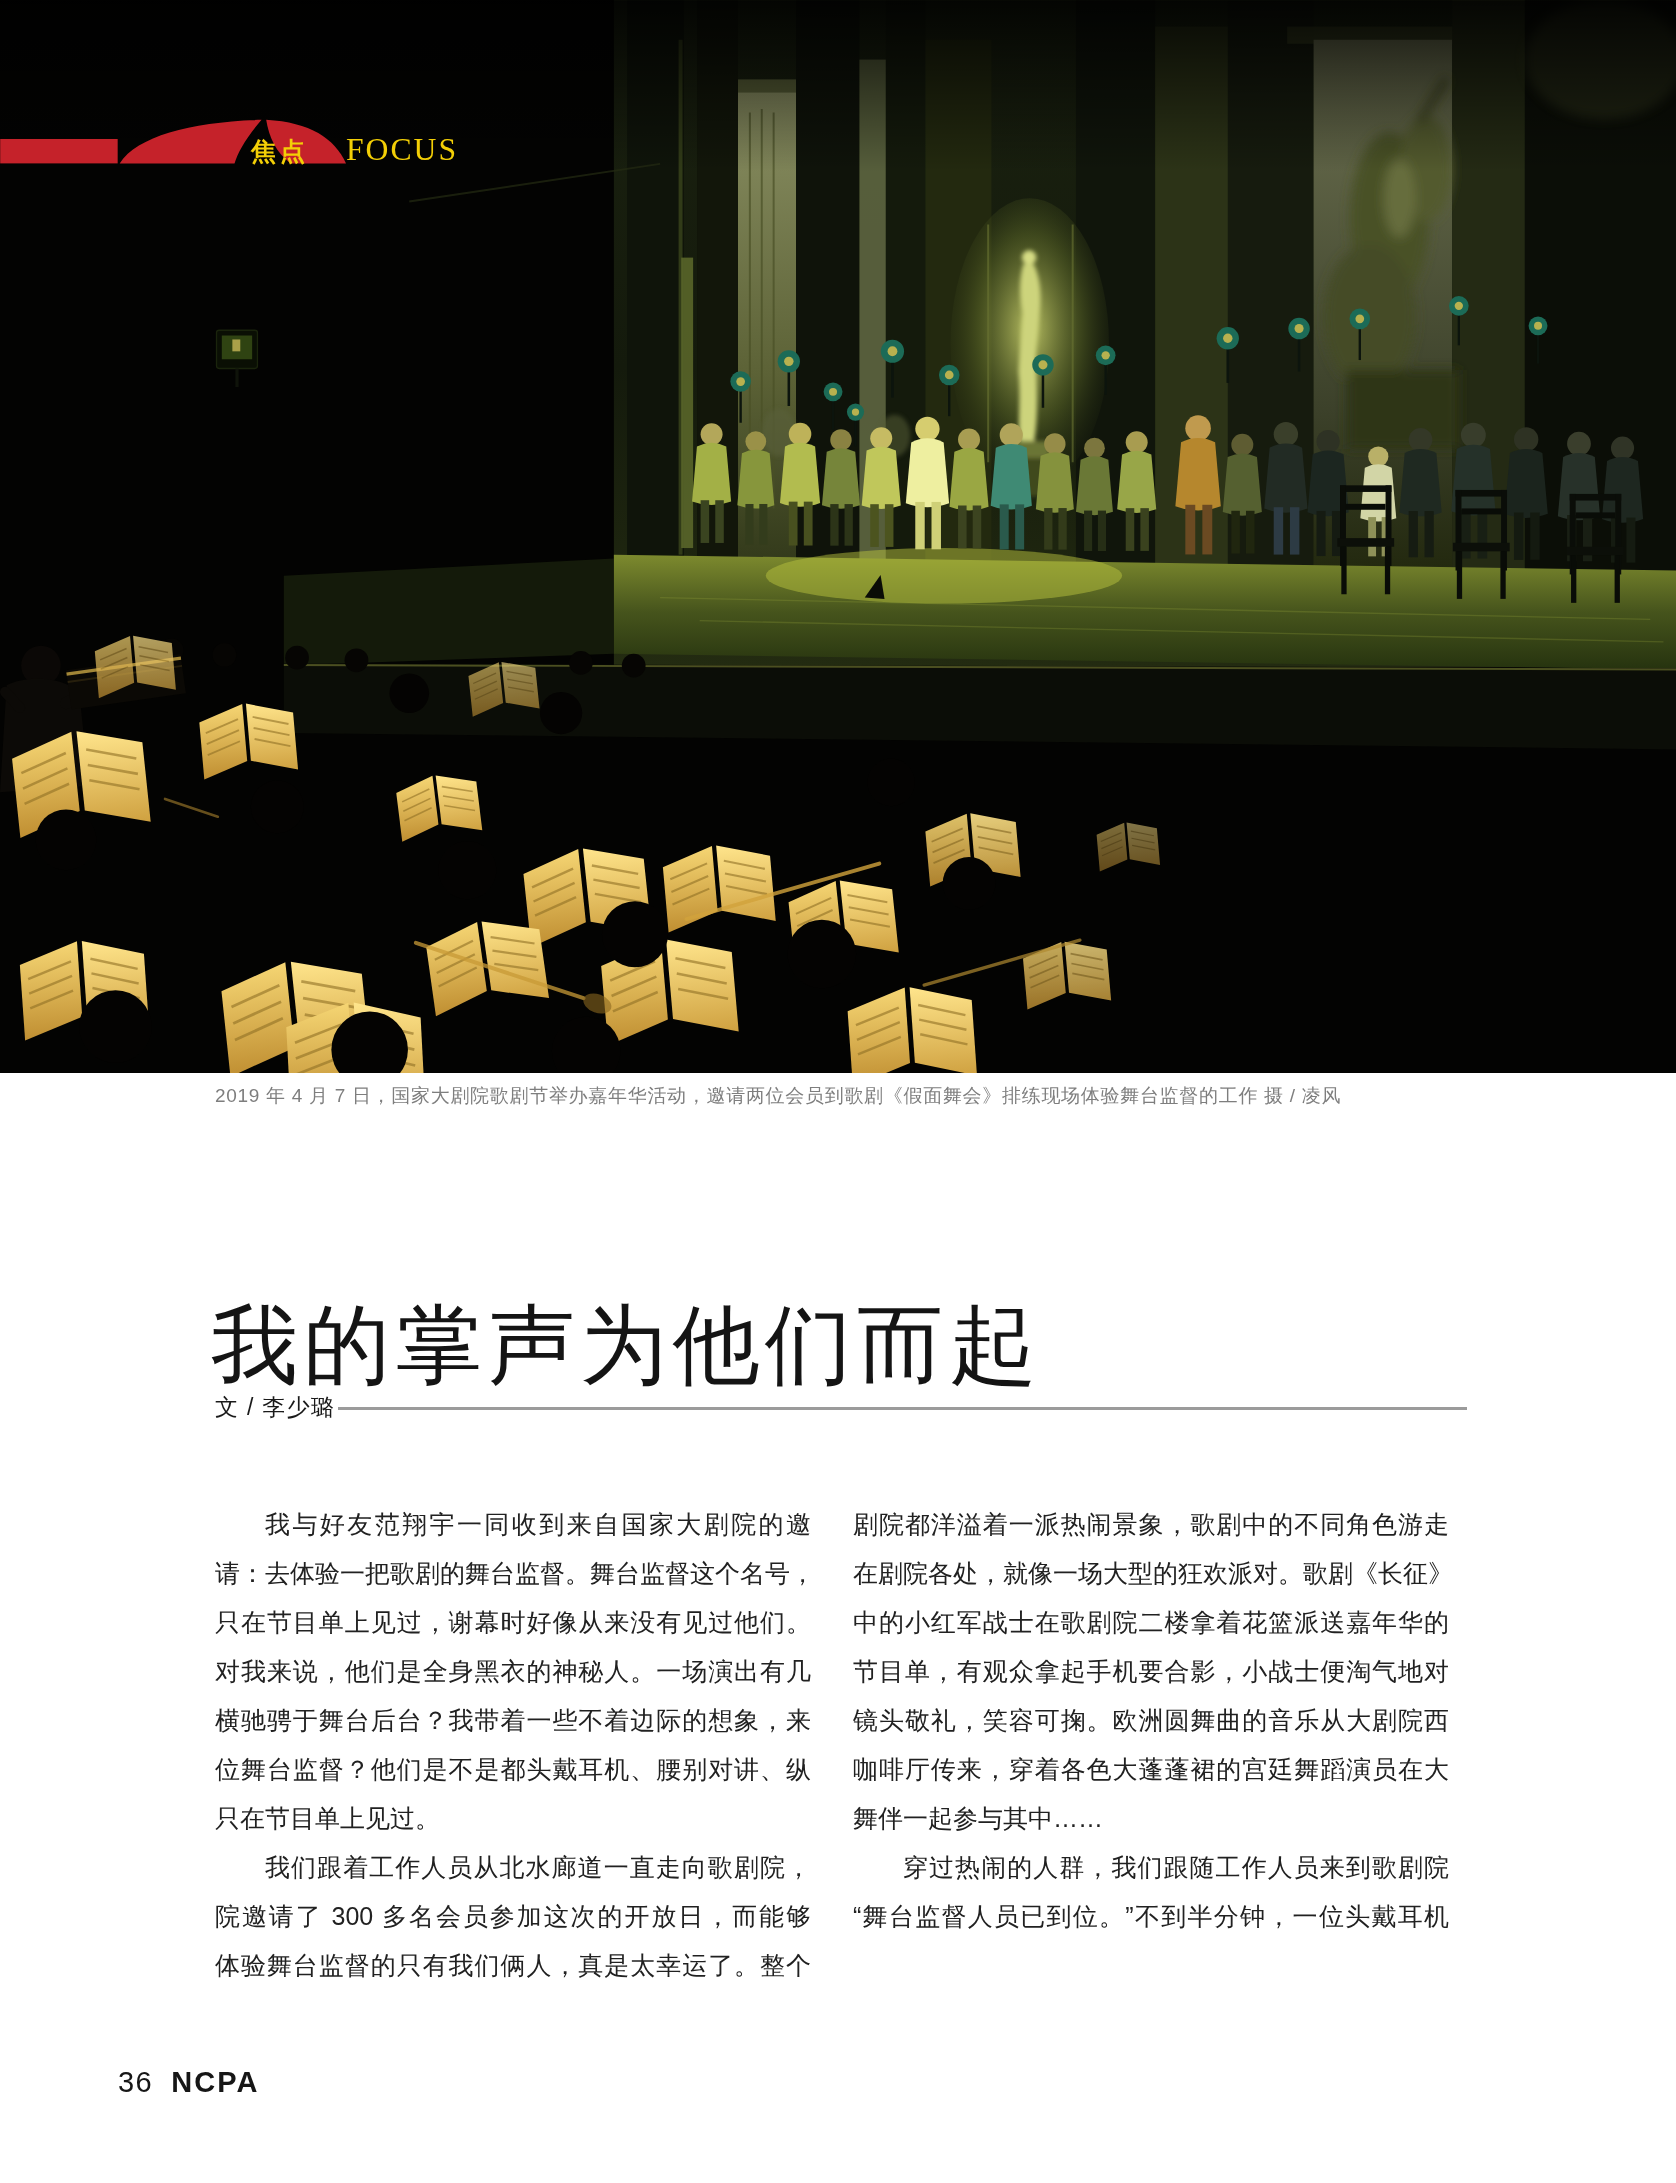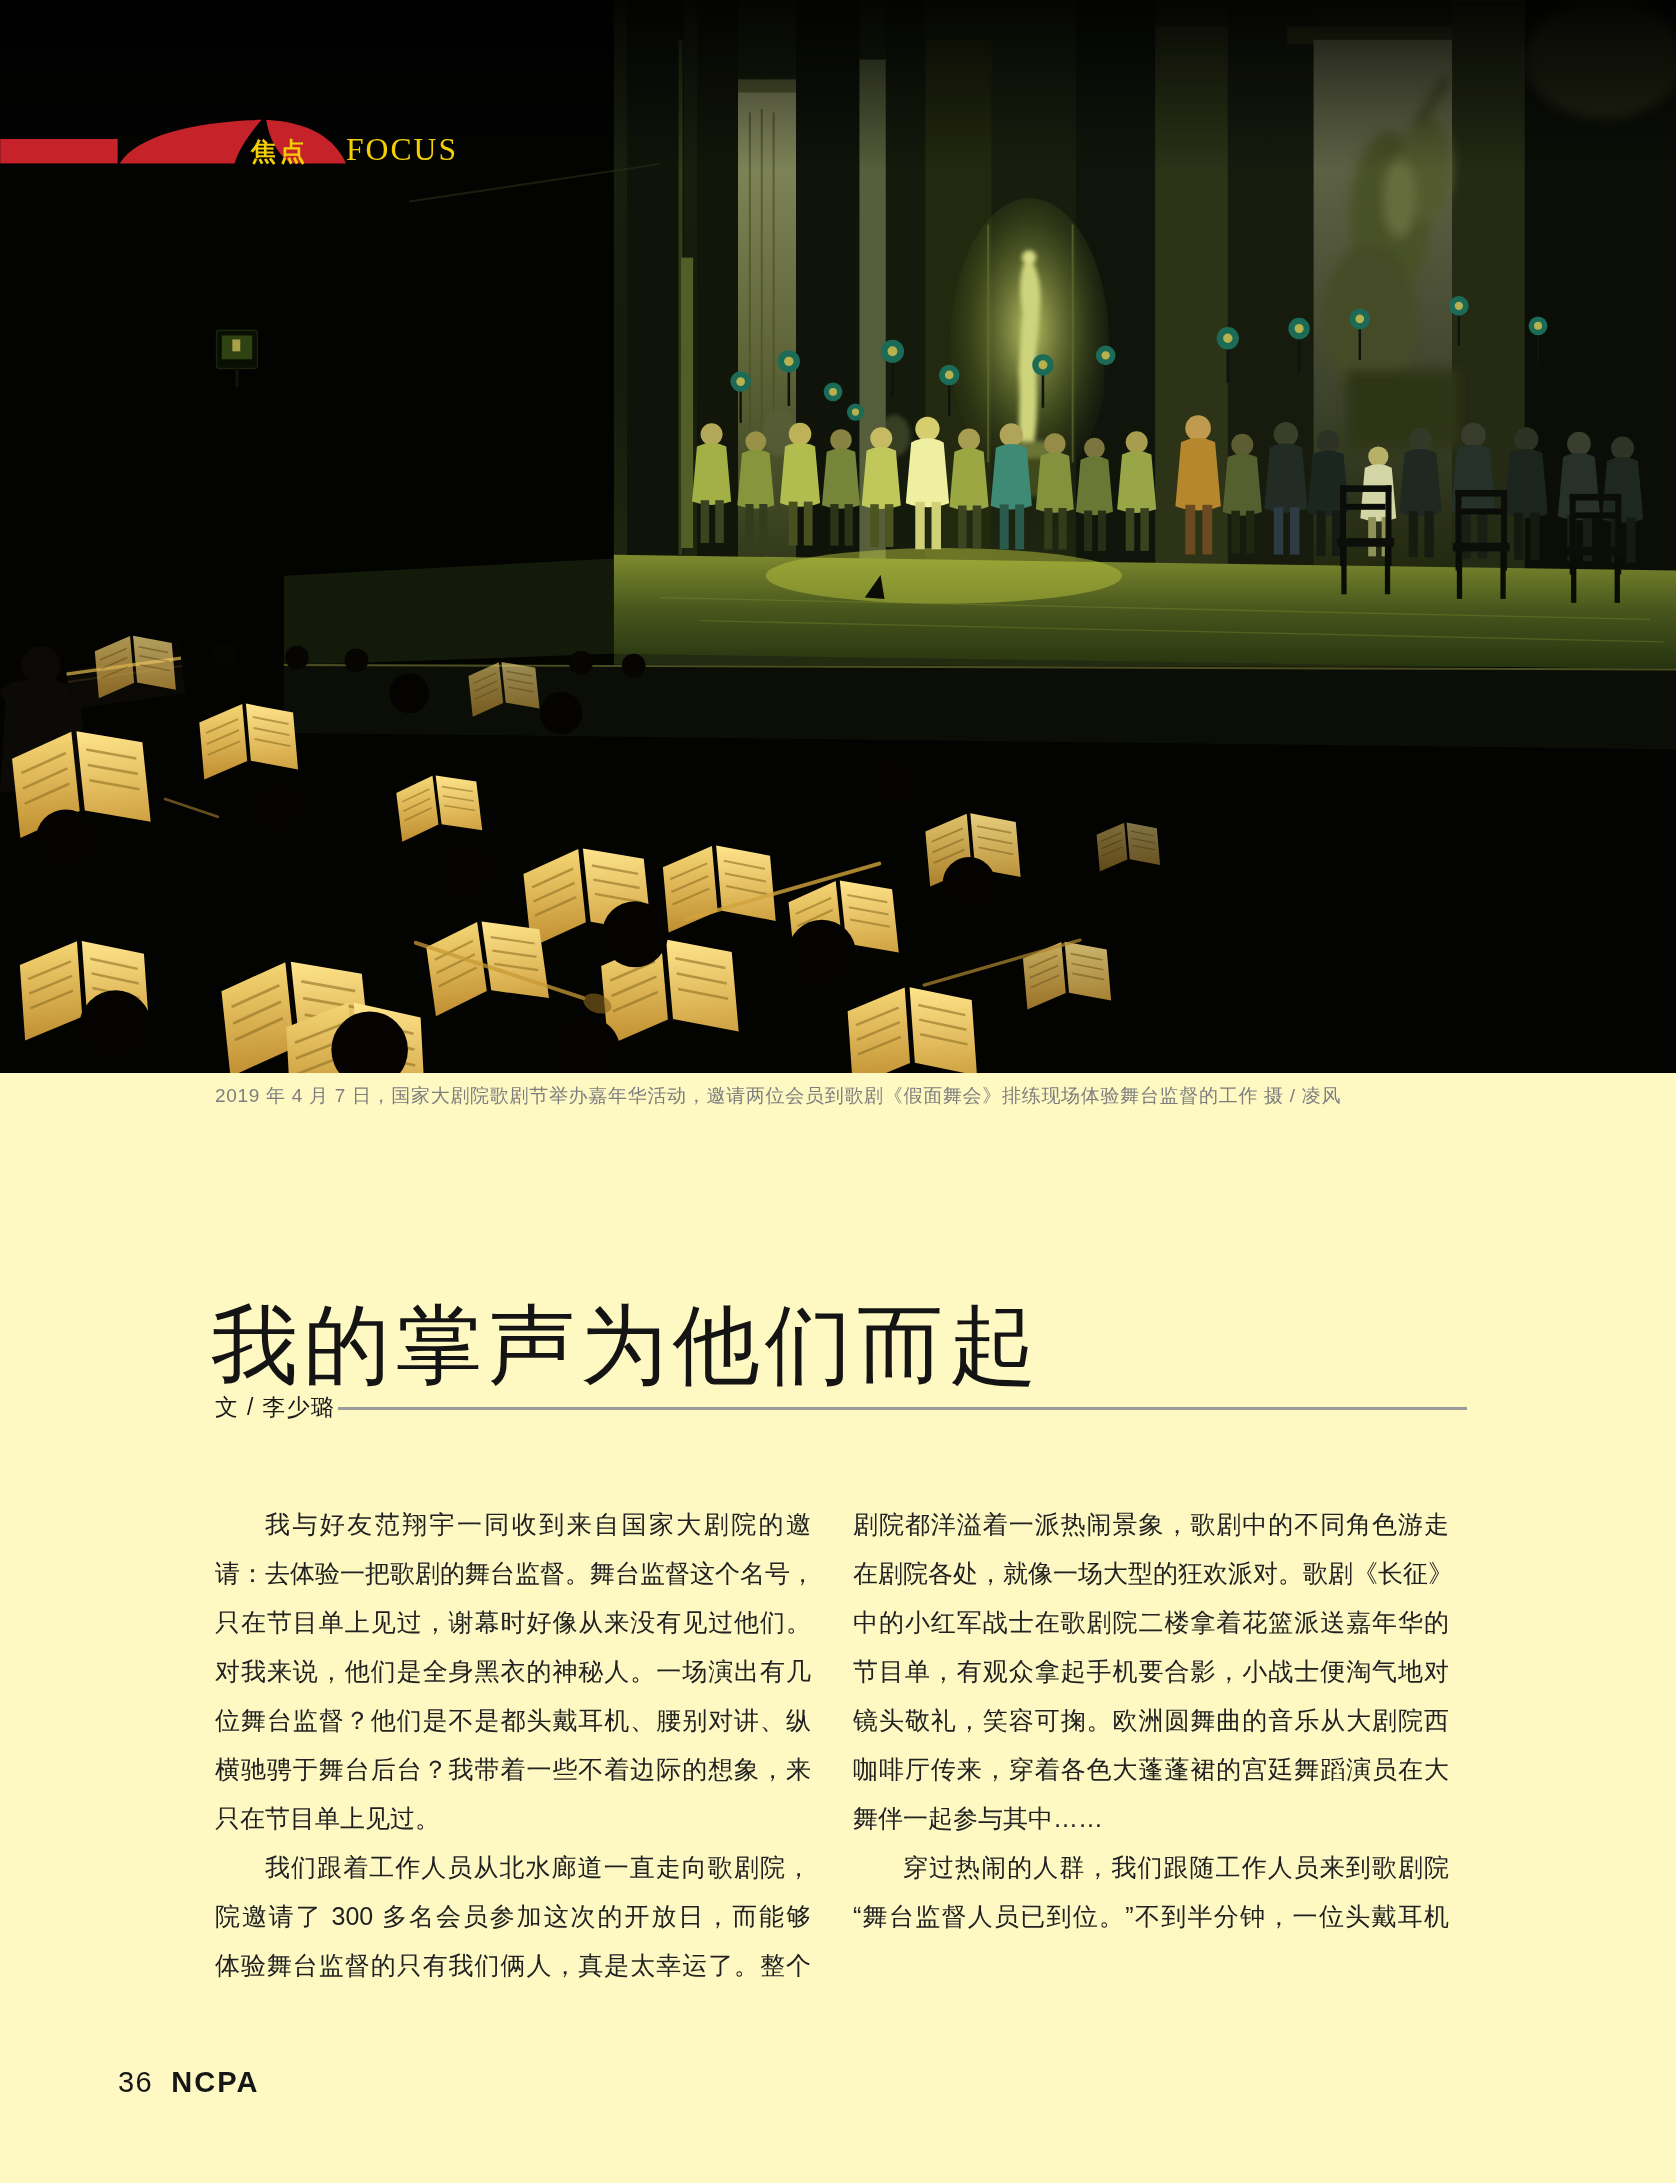--- a/index.html
+++ b/index.html
@@ -1,16 +1,16 @@
 <!DOCTYPE html>
 <html style="font-size:10.6px"><head>
 <meta charset="utf-8">
 <style>
   html,body{margin:0;padding:0;background:#e8e8e8;}
-  .page{position:relative;width:1676px;height:2183px;background:#fef9c3;overflow:hidden;
+  .page{position:relative;width:1676px;height:2183px;background:#ffffff;overflow:hidden;
         font-family:"Liberation Sans","DejaVu Sans",sans-serif;}
   .photo{position:absolute;left:0;top:0;width:1676px;height:1073px;background:#030302;}
   .photo svg{display:block;}
   .banner{position:absolute;left:0;top:104px;width:502px;height:66px;}
   .caption{position:absolute;left:215px;top:1083px;width:1320px;
            font-size:19px;font-weight:normal;color:#7e7e7e;letter-spacing:0.7px;white-space:nowrap;}
   .title{position:absolute;left:211px;top:1229px;width:1320px;
          font-family:"Liberation Serif","DejaVu Serif",serif;
          font-size:87px;font-weight:400;color:#141414;letter-spacing:5.3px;white-space:nowrap;}
   .byline-row{position:absolute;left:215px;top:1392px;width:1254px;height:33px;}
@@ -297,22 +297,22 @@
   <div class="byline-row">
     <span class="byline">文 / 李少璐</span>
     <span class="byline-rule"></span>
   </div>
 
   <div class="col col-left">
       <div class="line indent">我与好友范翔宇一同收到来自国家大剧院的邀</div>
       <div class="line">请：去体验一把歌剧的舞台监督。舞台监督这个名号，</div>
       <div class="line">只在节目单上见过，谢幕时好像从来没有见过他们。</div>
       <div class="line">对我来说，他们是全身黑衣的神秘人。一场演出有几</div>
+      <div class="line">横驰骋于舞台后台？我带着一些不着边际的想象，来</div>
       <div class="line">位舞台监督？他们是不是都头戴耳机、腰别对讲、纵</div>
-      <div class="line">横驰骋于舞台后台？我带着一些不着边际的想象，来</div>
       <div class="line short">只在节目单上见过。</div>
       <div class="line indent">我们跟着工作人员从北水廊道一直走向歌剧院，</div>
       <div class="line">院邀请了 300 多名会员参加这次的开放日，而能够</div>
       <div class="line">体验舞台监督的只有我们俩人，真是太幸运了。整个</div>
     </div>
   <div class="col col-right">
       <div class="line">剧院都洋溢着一派热闹景象，歌剧中的不同角色游走</div>
       <div class="line">在剧院各处，就像一场大型的狂欢派对。歌剧《长征》</div>
       <div class="line">中的小红军战士在歌剧院二楼拿着花篮派送嘉年华的</div>
       <div class="line">节目单，有观众拿起手机要合影，小战士便淘气地对</div>

